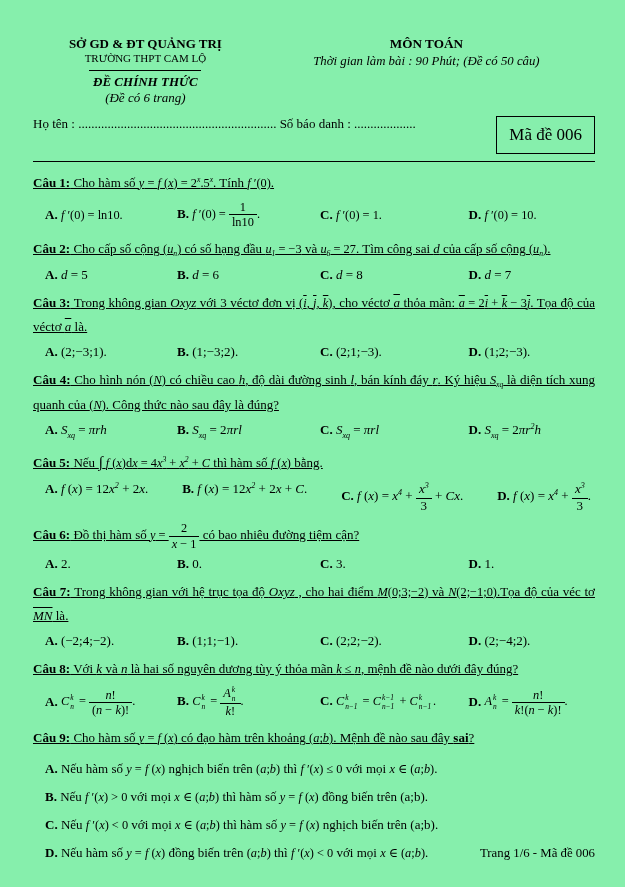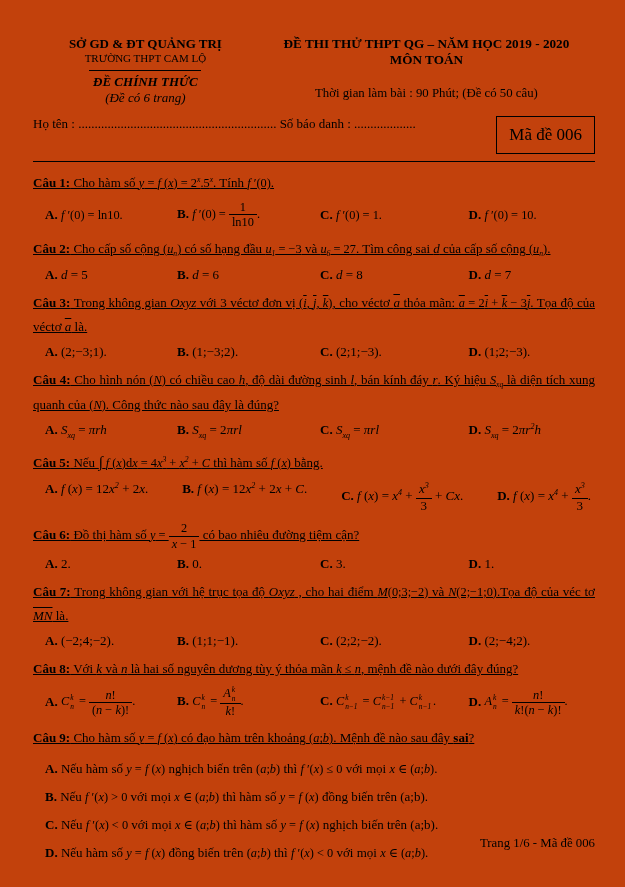--- a/index.html
+++ b/index.html
@@ -1,33 +1,33 @@
 <!DOCTYPE html>
 <html><head>
 <meta charset="utf-8">
 <style>
   * { margin:0; padding:0; box-sizing:border-box; }
   html,body { background:#888; }
   .page {
-    width:625px; height:887px; margin:0 auto; background:#c2410c; color:#000;
+    width:625px; height:887px; margin:0 auto; background:#86efac; color:#000;
     font-family:"Liberation Serif","DejaVu Serif",serif; font-size:13px;
     padding:36px 30px 0 33px; position:relative; overflow:hidden;
   }
   
   .header { display:flex; }
   .h-left { width:40%; text-align:center; }
   .h-right { width:60%; text-align:center; }
   .h-left .l1 { font-weight:bold; font-size:13px; }
   .h-left .l2 { font-size:11px; }
   .hline { width:112px; border-top:1.2px solid #000; margin:6px auto 3px; }
   .h-left .l3 { font-weight:bold; font-style:italic; font-size:13px; }
   .h-left .l4 { font-style:italic; font-size:13px; }
   .h-right .r1 { font-weight:bold; font-size:13.2px; }
   .h-right .r2 { font-weight:bold; font-size:13.2px; }
-  .h-right .r3 { font-size:12.8px; margin-top:18px; }
+  .h-right .r3 { font-style:italic; font-size:12.8px; margin-top:2px; }
   .info-row { display:flex; align-items:flex-start; margin-top:10px; }
   .info-row .fill { white-space:nowrap; }
   .code-box { margin-left:auto; border:1.4px solid #000; font-weight:normal; padding:8px 12px; font-size:17px; }
   .rule { border:none; border-top:1.6px solid #000; margin-top:7px; }
   
   .questions { margin-top:9px; }
   .question { margin-bottom:3px; }
   .q-text { text-align:justify; line-height:1.85;text-decoration:underline; }
   .q-label { font-weight:bold; }
   .options { margin:5px 0 8px; padding-left:12px; }
@@ -41,37 +41,36 @@
   .m { font-size:0.95em; }
   i { font-family:"Liberation Serif","DejaVu Serif",serif; }
   sup, sub { font-size:0.62em; font-style:italic; }
   .frac { display:inline-block; text-align:center; vertical-align:middle; line-height:1.15; }
   .frac .fn { display:block; border-bottom:1px solid #000; padding:0 3px; }
   .frac .fd { display:block; padding:0 3px; }
   .ss { display:inline-block; text-align:left; font-size:0.6em; line-height:1.15; vertical-align:-0.5em; font-style:italic; margin-left:1px; margin-right:2px; }
   .ss span { display:block; }
   .vec { font-style:italic; text-decoration:overline; }
   .int { font-size:1.25em; }
-  .footer { position:absolute; right:30px; bottom:36px; font-size:12.8px; }
+  .footer { position:absolute; right:30px; bottom:26px; font-size:12.8px; }
 </style>
 </head>
 <body>
 
 <div class="page">
 
   <div class="header">
     <div class="h-left">
       <div class="l1">SỞ GD &amp; ĐT QUẢNG TRỊ</div>
       <div class="l2">TRƯỜNG THPT CAM LỘ</div>
       <div class="hline"></div>
       <div class="l3">ĐỀ CHÍNH THỨC</div>
       <div class="l4">(Đề có 6 trang)</div>
     </div>
     <div class="h-right">
-      <div class="r1">ĐỀ THI THỬ THPT QG – NĂM HỌC 2019 - 2020</div>
       <div class="r2">MÔN TOÁN</div>
       <div class="r3">Thời gian làm bài : 90 Phút; (Đề có 50 câu)</div>
     </div>
   </div>
 
   <div class="info-row">
     <span class="fill">Họ tên : .............................................................</span>&nbsp;
     <span class="fill">Số báo danh : ...................</span>
     <span class="code-box">Mã đề 006</span>
   </div>

